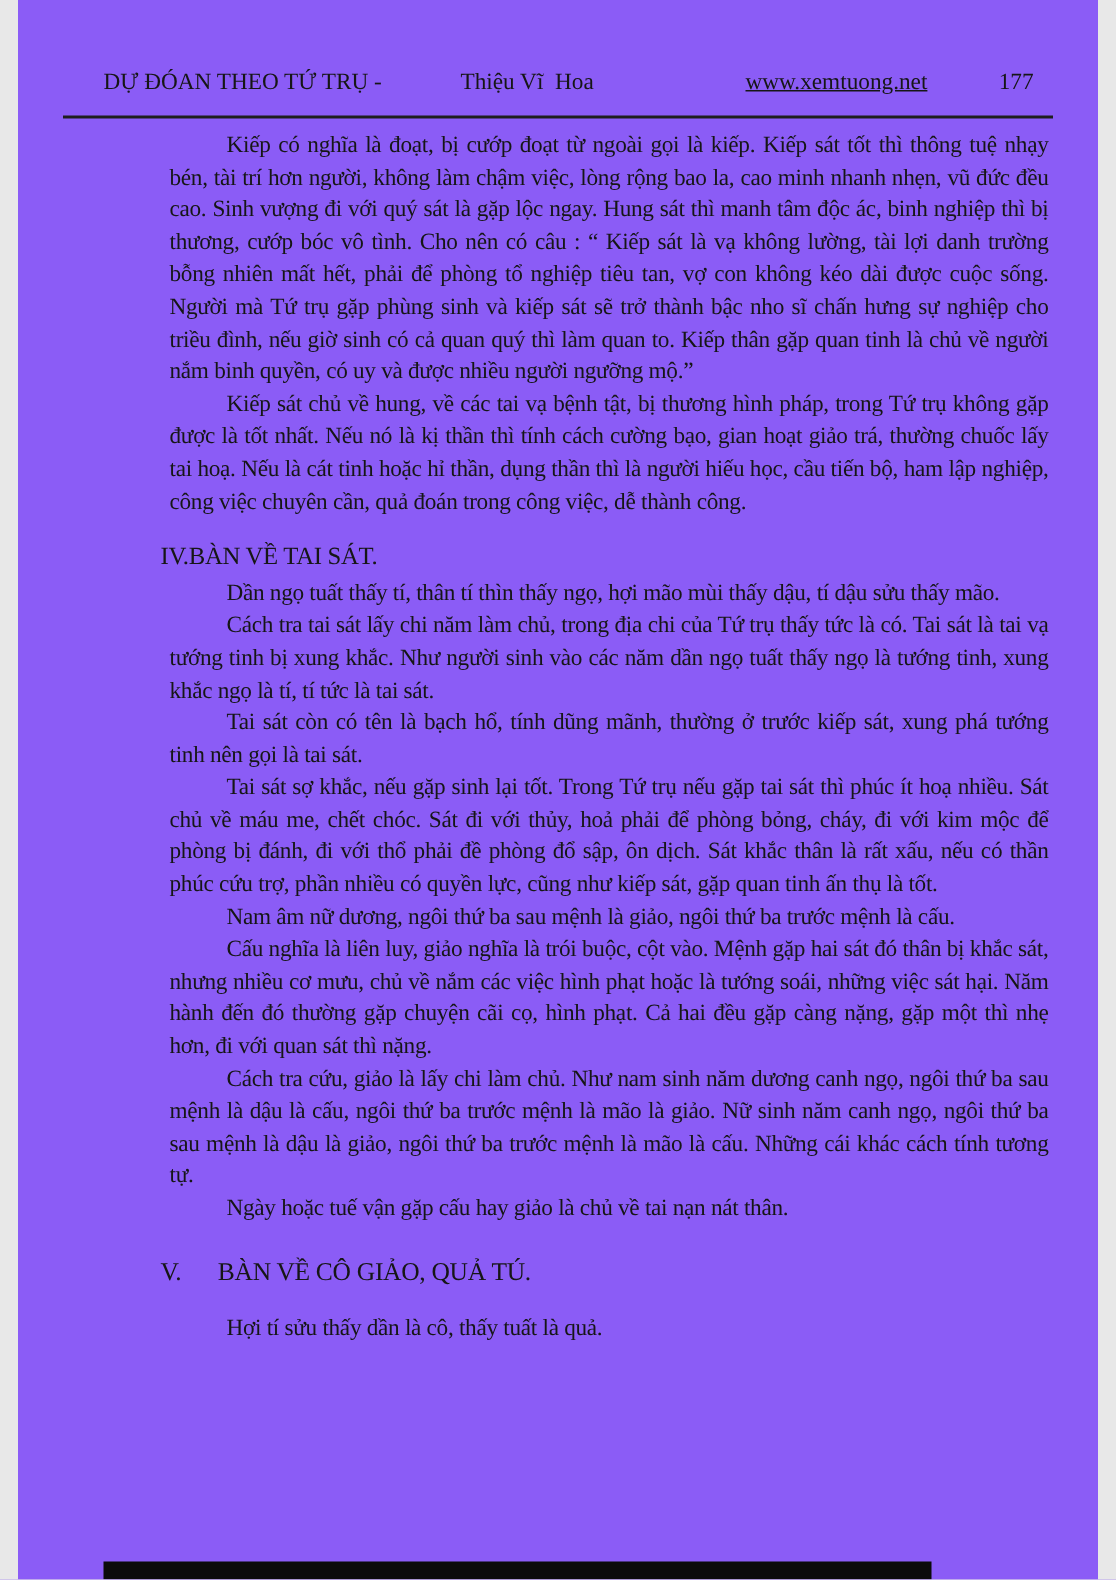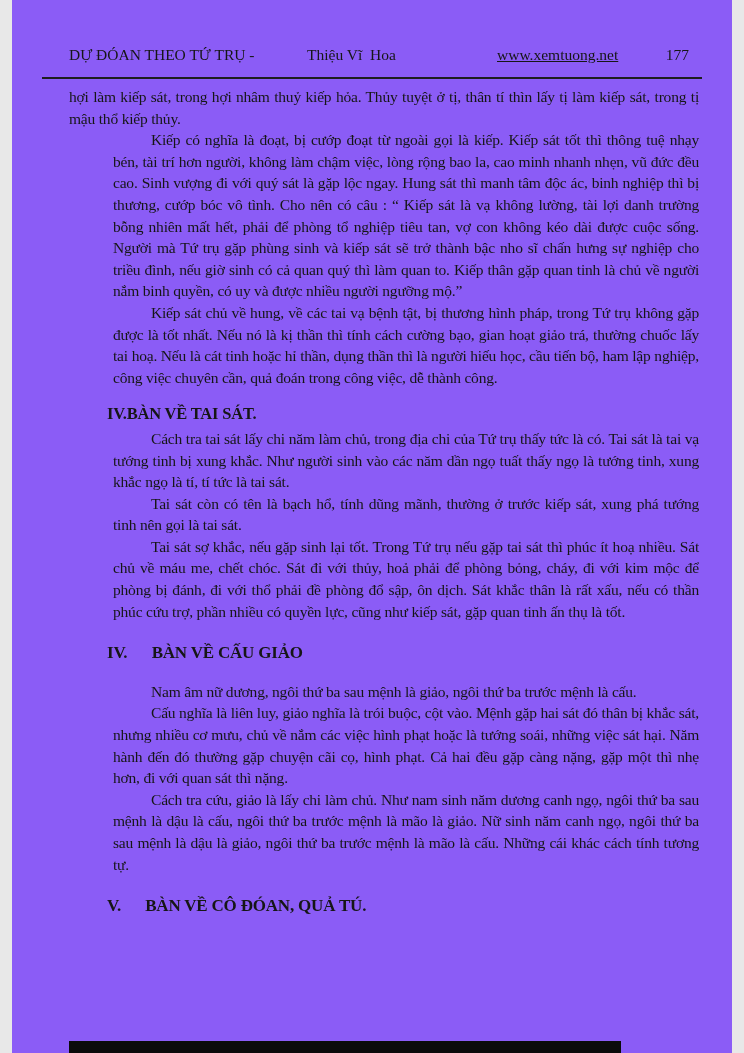--- a/index.html
+++ b/index.html
@@ -18,49 +18,50 @@
   .header-site{position:absolute;left:428px;top:0;color:#161616;}
   .header-page{position:absolute;right:0;top:0;}
   .rule{position:absolute;top:77px;left:30px;right:30px;height:2px;background:#1e1e1e;}
   .body{
     position:absolute;top:86px;left:57px;width:630px;
     font-size:15.5px;line-height:21.6px;
     text-align:justify;letter-spacing:-0.2px;
   }
   .para{margin:0;}
   .para.indent{text-indent:38px;margin-left:44px;}
-  .sec-h{font-weight:bold;white-space:pre-wrap;text-indent:38px;text-align:left;}
+  .sec-h{font-weight:normal;white-space:pre-wrap;text-indent:38px;text-align:left;}
   .sec-h.tight{font-size:16.5px;margin:15px 0 3px;}
   .sec-h.loose{font-size:17px;margin:20px 0 17px;}
   .scan-bar{position:absolute;left:57px;top:1041px;width:552px;height:12px;background:#0b0b0b;}
 </style>
 </head>
 <body>
 
 <div class="page">
 
   <div class="header">
     <span class="header-title">DỰ ĐÓAN THEO TỨ TRỤ -</span>
     <span class="header-author">Thiệu Vĩ  Hoa</span>
     <a class="header-site" href="#">www.xemtuong.net</a>
     <span class="header-page">177</span>
   </div>
 
   <div class="rule"></div>
 
   <div class="body">
-    <p class="para">hợi làm kiếp sát, trong hợi nhâm thuỷ kiếp hỏa. Thủy tuyệt ở tị, thân tí thìn lấy tị làm kiếp sát, trong tị mậu thổ kiếp thủy.</p>
     <p class="para indent">Kiếp có nghĩa là đoạt, bị cướp đoạt từ ngoài gọi là kiếp. Kiếp sát tốt thì thông tuệ nhạy bén, tài trí hơn người, không làm chậm việc, lòng rộng bao la, cao minh nhanh nhẹn, vũ đức đều cao. Sinh vượng đi với quý sát là gặp lộc ngay. Hung sát thì manh tâm độc ác, binh nghiệp thì bị thương, cướp bóc vô tình. Cho nên có câu : “ Kiếp sát là vạ không lường, tài lợi danh trường bỗng nhiên mất hết, phải để phòng tổ nghiệp tiêu tan, vợ con không kéo dài được cuộc sống. Người mà Tứ trụ gặp phùng sinh và kiếp sát sẽ trở thành bậc nho sĩ chấn hưng sự nghiệp cho triều đình, nếu giờ sinh có cả quan quý thì làm quan to. Kiếp thân gặp quan tinh là chủ về người nắm binh quyền, có uy và được nhiều người ngưỡng mộ.”</p>
     <p class="para indent">Kiếp sát chủ về hung, về các tai vạ bệnh tật, bị thương hình pháp, trong Tứ trụ không gặp được là tốt nhất. Nếu nó là kị thần thì tính cách cường bạo, gian hoạt giảo trá, thường chuốc lấy tai hoạ. Nếu là cát tinh hoặc hỉ thần, dụng thần thì là người hiếu học, cầu tiến bộ, ham lập nghiệp, công việc chuyên cần, quả đoán trong công việc, dễ thành công.</p>
     <div class="sec-h tight">IV.BÀN VỀ TAI SÁT.</div>
+    <p class="para indent">Dần ngọ tuất thấy tí, thân tí thìn thấy ngọ, hợi mão mùi thấy dậu, tí dậu sửu thấy mão.</p>
     <p class="para indent">Cách tra tai sát lấy chi năm làm chủ, trong địa chi của Tứ trụ thấy tức là có. Tai sát là tai vạ tướng tinh bị xung khắc. Như người sinh vào các năm dần ngọ tuất thấy ngọ là tướng tinh, xung khắc ngọ là tí, tí tức là tai sát.</p>
     <p class="para indent">Tai sát còn có tên là bạch hổ, tính dũng mãnh, thường ở trước kiếp sát, xung phá tướng tinh nên gọi là tai sát.</p>
     <p class="para indent">Tai sát sợ khắc, nếu gặp sinh lại tốt. Trong Tứ trụ nếu gặp tai sát thì phúc ít hoạ nhiều. Sát chủ về máu me, chết chóc. Sát đi với thủy, hoả phải để phòng bỏng, cháy, đi với kim mộc để phòng bị đánh, đi với thổ phải đề phòng đổ sập, ôn dịch. Sát khắc thân là rất xấu, nếu có thần phúc cứu trợ, phần nhiều có quyền lực, cũng như kiếp sát, gặp quan tinh ấn thụ là tốt.</p>
-    <div class="sec-h loose">IV.      BÀN VỀ CẤU GIẢO</div>
     <p class="para indent">Nam âm nữ dương, ngôi thứ ba sau mệnh là giảo, ngôi thứ ba trước mệnh là cấu.</p>
     <p class="para indent">Cấu nghĩa là liên luy, giảo nghĩa là trói buộc, cột vào. Mệnh gặp hai sát đó thân bị khắc sát, nhưng nhiều cơ mưu, chủ về nắm các việc hình phạt hoặc là tướng soái, những việc sát hại. Năm hành đến đó thường gặp chuyện cãi cọ, hình phạt. Cả hai đều gặp càng nặng, gặp một thì nhẹ hơn, đi với quan sát thì nặng.</p>
     <p class="para indent">Cách tra cứu, giảo là lấy chi làm chủ. Như nam sinh năm dương canh ngọ, ngôi thứ ba sau mệnh là dậu là cấu, ngôi thứ ba trước mệnh là mão là giảo. Nữ sinh năm canh ngọ, ngôi thứ ba sau mệnh là dậu là giảo, ngôi thứ ba trước mệnh là mão là cấu. Những cái khác cách tính tương tự.</p>
-    <div class="sec-h loose">V.      BÀN VỀ CÔ ĐÓAN, QUẢ TÚ.</div>
+    <p class="para indent">Ngày hoặc tuế vận gặp cấu hay giảo là chủ về tai nạn nát thân.</p>
+    <div class="sec-h loose">V.      BÀN VỀ CÔ GIẢO, QUẢ TÚ.</div>
+    <p class="para indent">Hợi tí sửu thấy dần là cô, thấy tuất là quả.</p>
   </div>
 
   <div class="scan-bar"></div>
 
 </div>
 
 </body></html>

